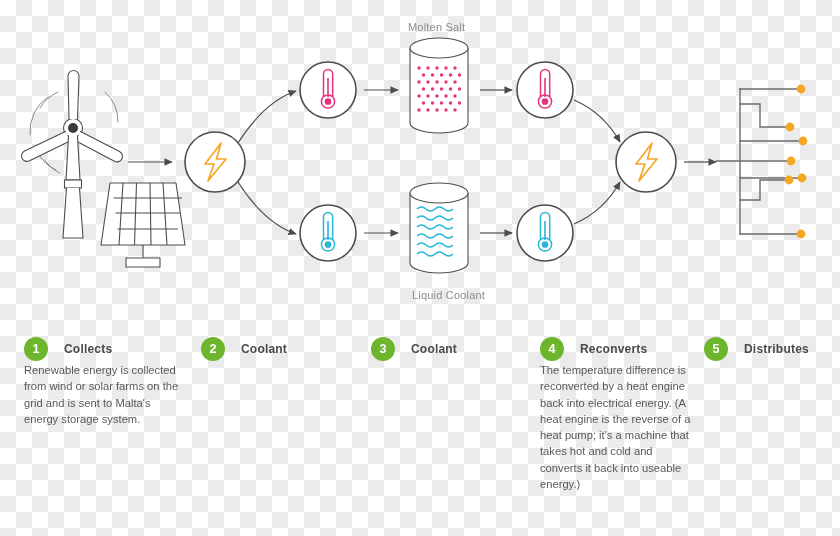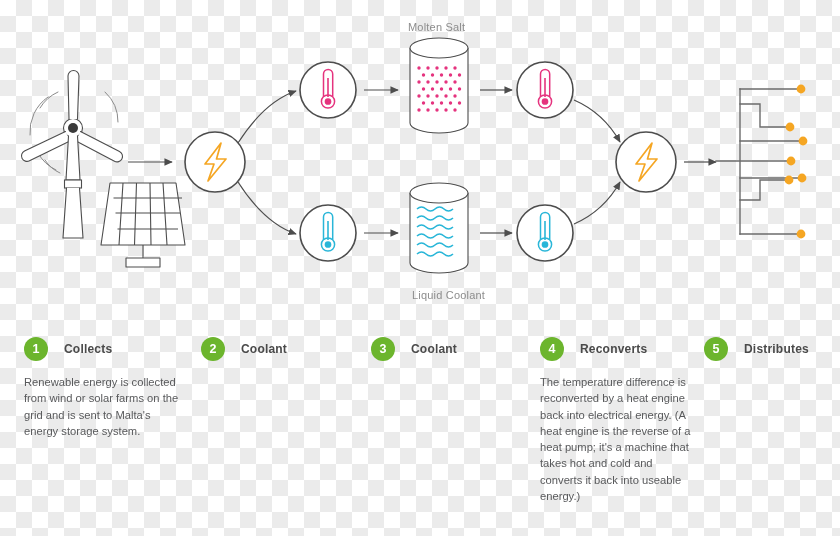--- a/index.html
+++ b/index.html
@@ -26,21 +26,21 @@
     background:#6cb52d; color:#ffffff;
     font-size:12.5px; font-weight:bold;
     display:flex; align-items:center; justify-content:center;
     flex:0 0 auto;
   }
   .step-title {
     margin-left:16px; color:#4a4a4a;
     font-size:12px; font-weight:bold; letter-spacing:.2px;
   }
   .step-body {
-    margin-top:12px; color:#58595b;
+    margin-top:0; color:#58595b;
     font-size:11.2px; line-height:16.3px;
   }
 
   .lbl {
     position:absolute; color:#8d8d8d; font-size:11px;
     letter-spacing:.2px; white-space:nowrap;
   }
   svg { display:block; overflow:visible; }
 </style>
 </head>

